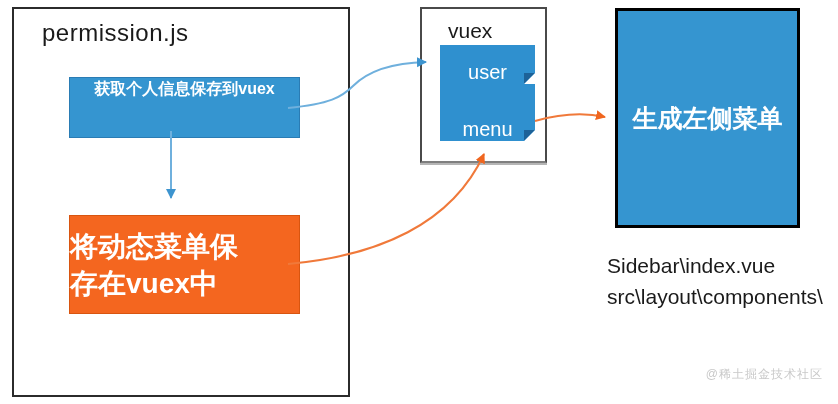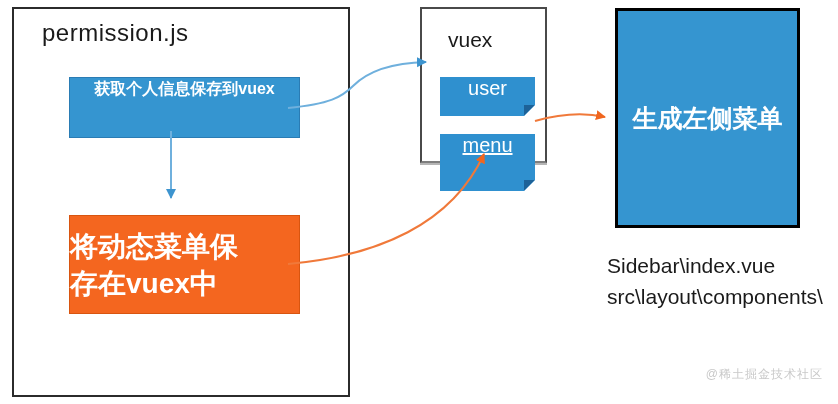--- a/index.html
+++ b/index.html
@@ -40,41 +40,40 @@
     font-size: 28px; font-weight: bold; line-height: 37px; z-index: 2;
   }
 
   
   .vuex-box {
     position: absolute; left: 420px; top: 7px; width: 127px; height: 156px;
     border: 2px solid #4a4a4a; border-bottom-color: #7f7f7f;
     background: #ffffff; box-shadow: 0 2px 0 rgba(120,120,120,0.55); z-index: 1;
   }
   .vuex-title {
-    position: absolute; left: 26px; top: 19px;
+    position: absolute; left: 26px; top: 10px;
     font-size: 21px; color: #1a1a1a;
   }
 
   
   .note {
     position: absolute; left: 18px; width: 95px;
     background: #2f90cf;
     color: #ffffff; font-size: 20px;
-    display: flex; align-items: flex-start; justify-content: center;
+    display: flex; align-items: flex-end; justify-content: center;
     clip-path: polygon(0 0, 100% 0, 100% calc(100% - 11px), calc(100% - 11px) 100%, 0 100%);
     z-index: 2;
-    margin-top: 32px;
   }
   .note::after {
     content: ""; position: absolute; right: 0; bottom: 0; width: 11px; height: 11px;
     background: #1d6298;
     clip-path: polygon(0 0, 100% 0, 0 100%);
   }
   .note-user { top: 36px; height: 39px; }
-  .note-menu { top: 93px; height: 57px; text-decoration: underline; }
+  .note-menu { top: 75px; height: 57px; }
 
   
   .sidebar-box {
     position: absolute; left: 615px; top: 8px; width: 185px; height: 220px;
     background: #3595d0; border: 3px solid #000000;
     color: #ffffff; font-size: 25px; font-weight: bold;
     display: flex; align-items: center; justify-content: center; z-index: 2;
   }
 
   

